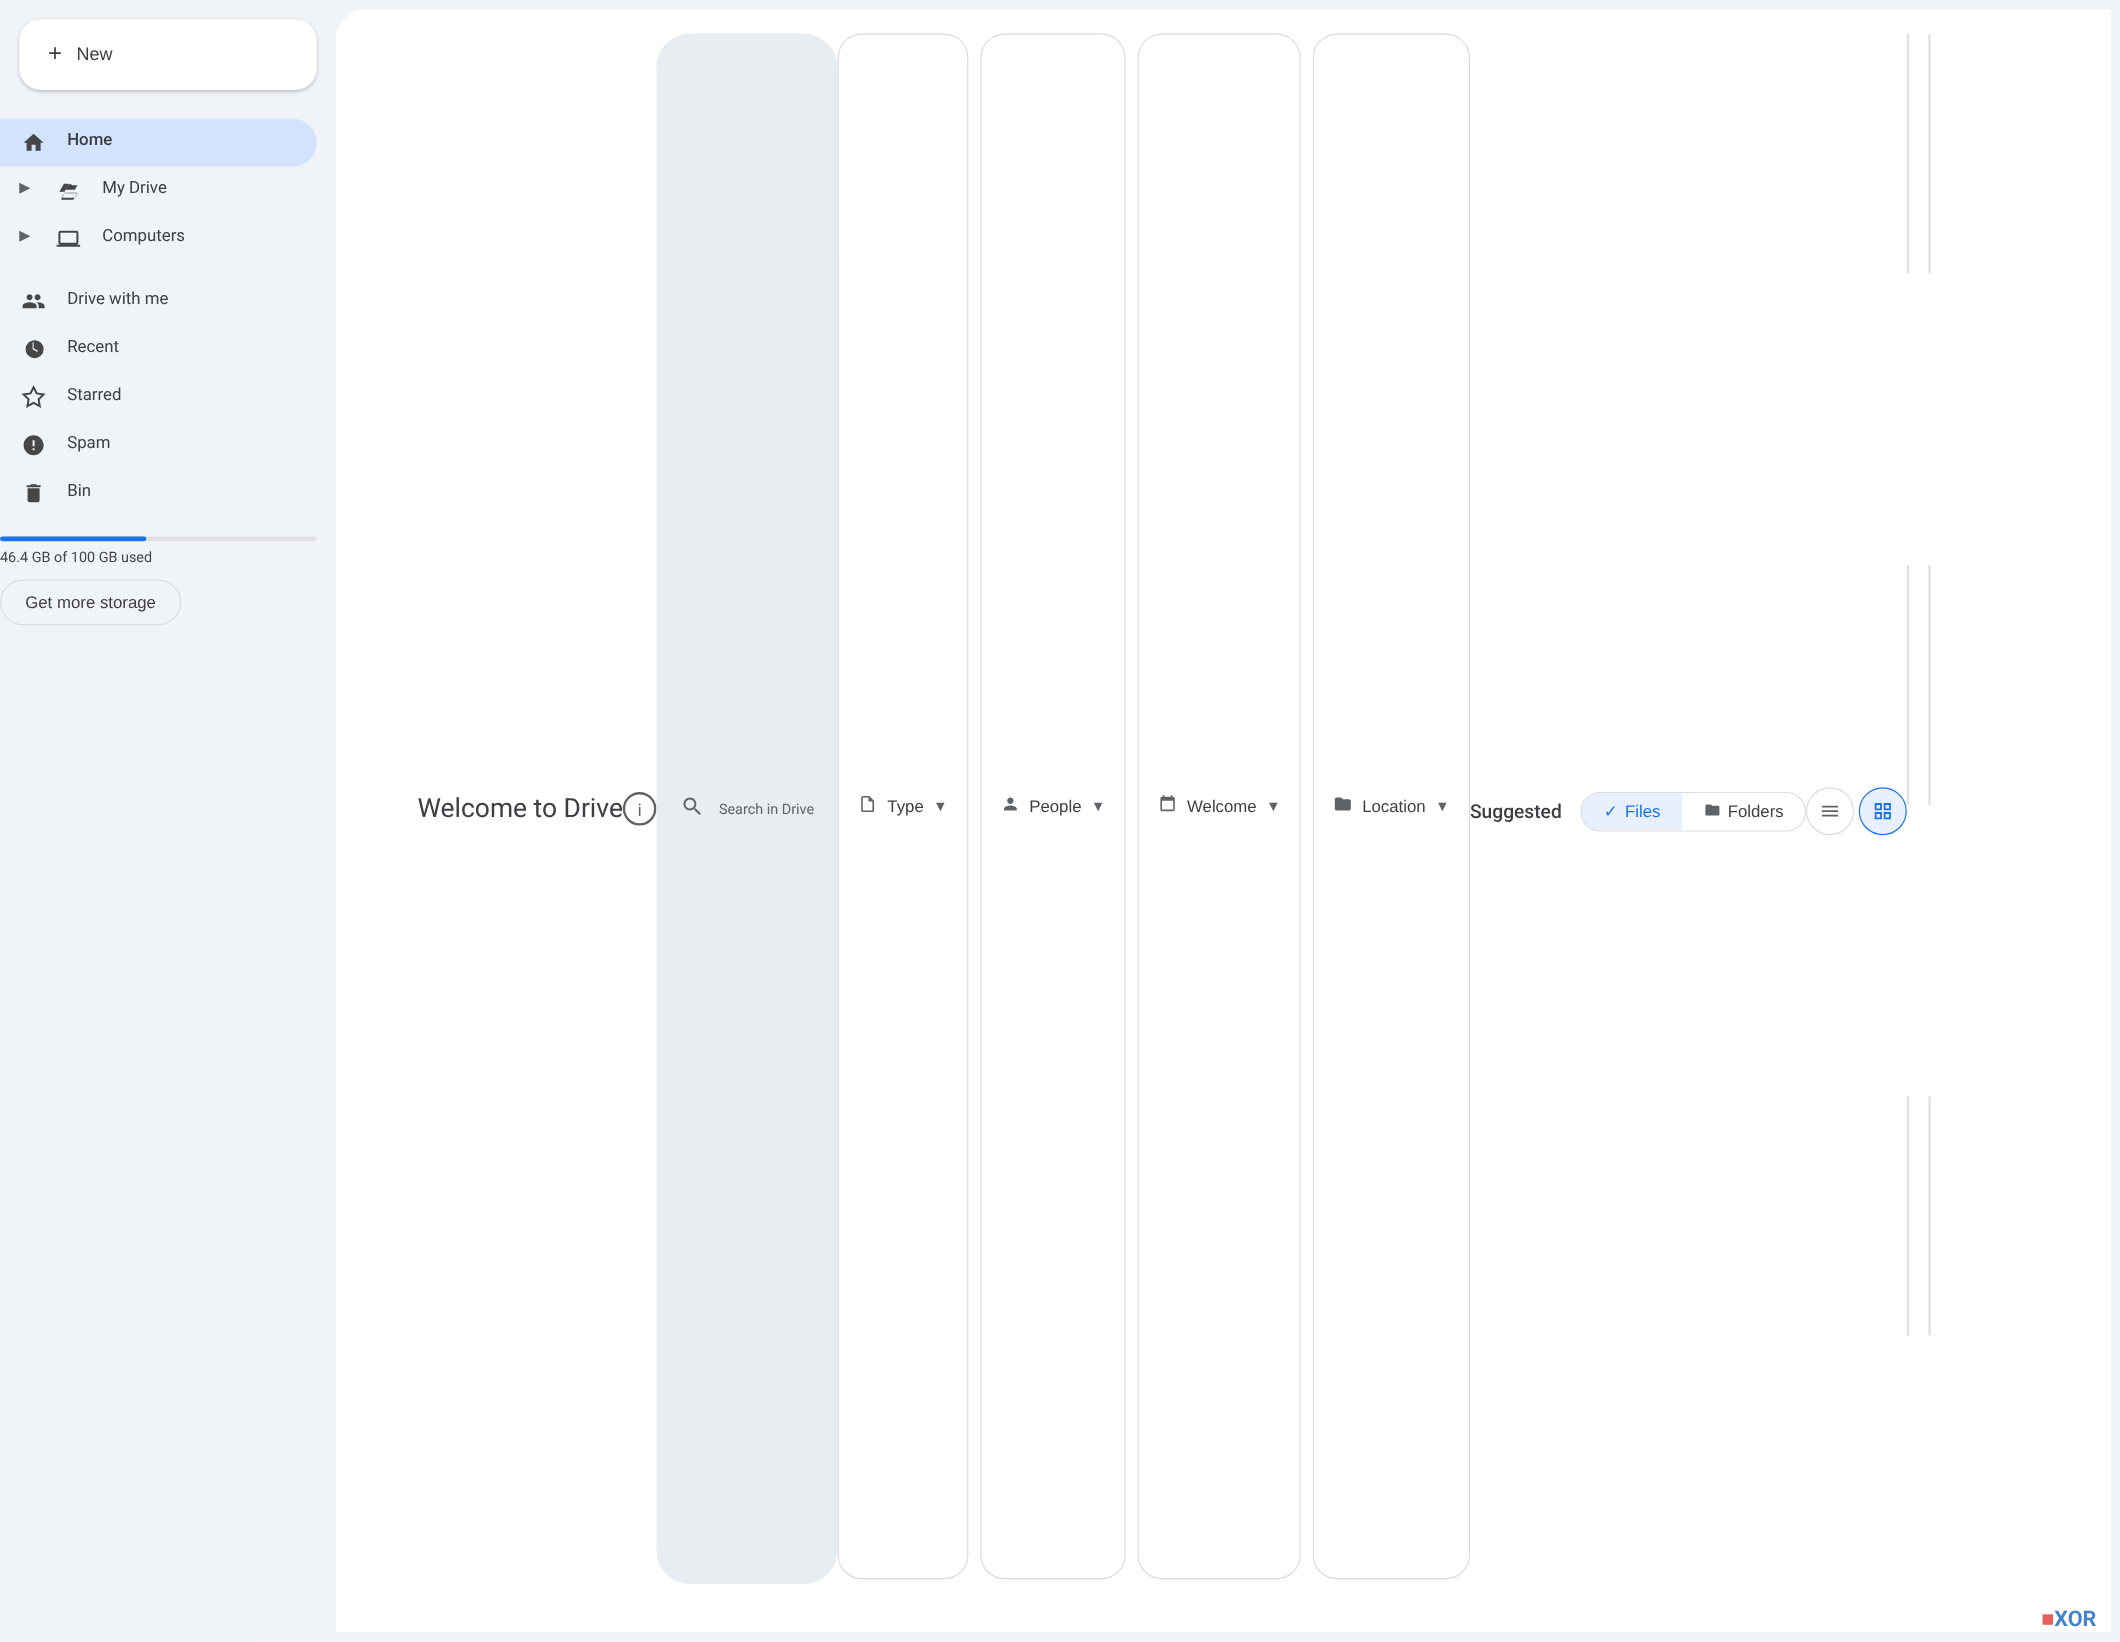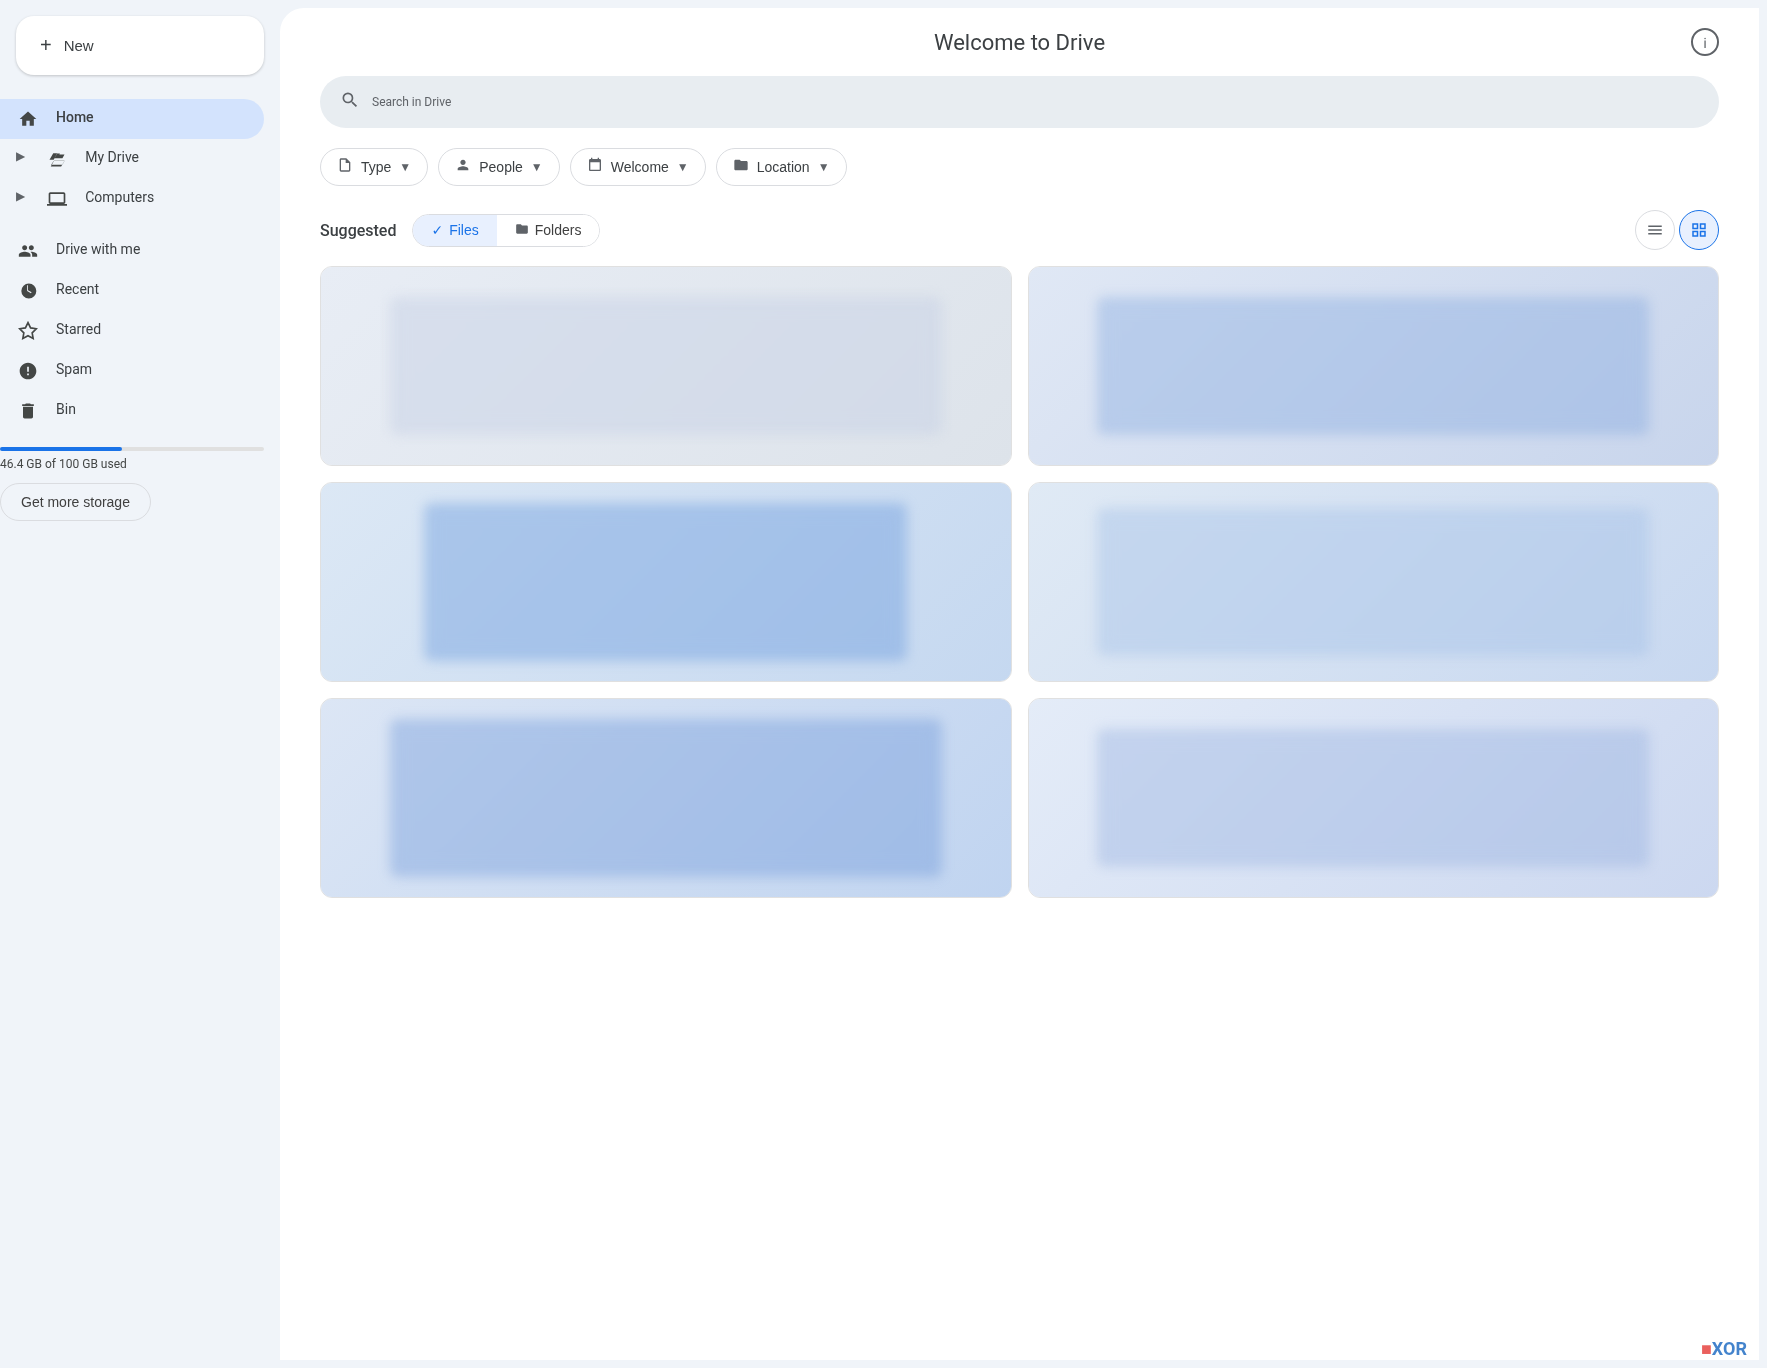--- a/index.html
+++ b/index.html
@@ -106,21 +106,21 @@
       font-size: 14px;
       color: #404040;
       cursor: pointer;
       font-weight: 500;
     }
 
     
     .main {
       flex: 1;
       display: flex;
-      flex-direction: column;
+      flex-direction: row;
       background: #fff;
       border-radius: 24px 0 0 0;
       padding: 20px 40px 20px 40px;
       margin: 8px 8px 8px 0;
       overflow: hidden;
     }
     .header-row {
       display: flex;
       align-items: center;
       justify-content: space-between;

